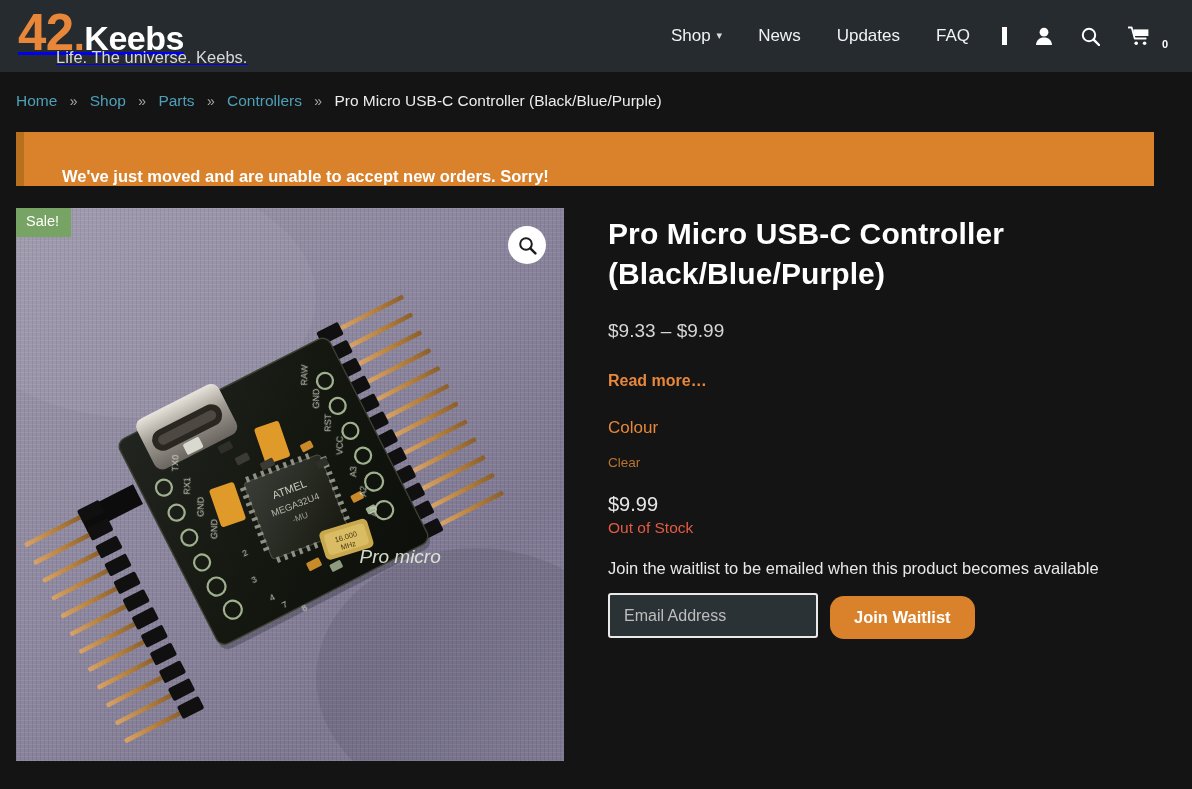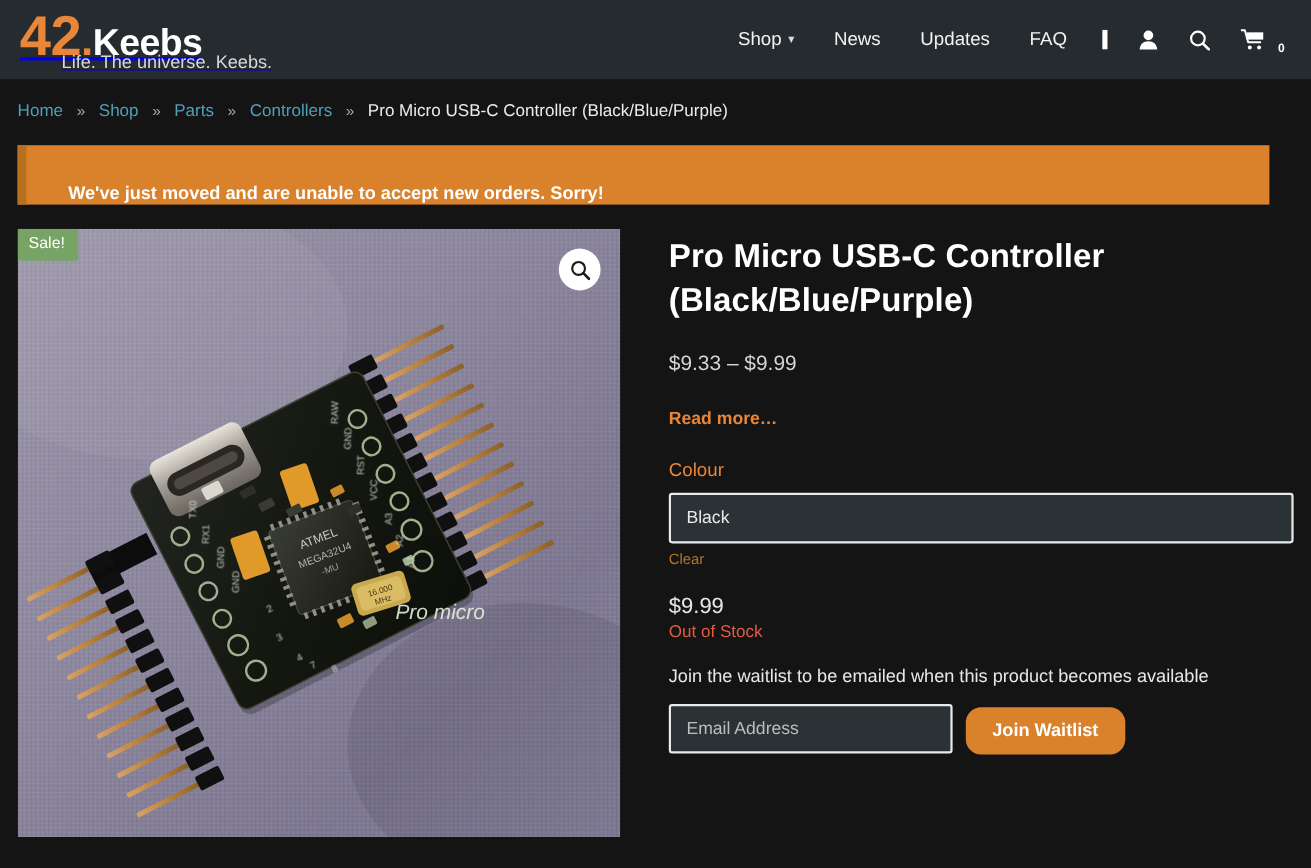--- a/index.html
+++ b/index.html
@@ -193,21 +193,21 @@
     margin-top: 3px;
   }
   .waitlist-text {
     color: #e8e8e8;
     font-size: 16.5px;
     margin-top: 22px;
     margin-bottom: 14px;
   }
   .waitlist-form { display: flex; align-items: center; gap: 12px; }
   .email-input {
-    width: 258px;
+    width: 210px;
     height: 45px;
     background: #2b3236;
     border: 2px solid #e9e9e9;
     border-radius: 3px;
     color: #e9e9e9;
     font-size: 16px;
     padding: 0 14px;
     font-family: "Liberation Sans", sans-serif;
     outline: none;
   }
@@ -551,23 +551,20 @@
 
     <h1 class="product-title">Pro Micro USB-C Controller (Black/Blue/Purple)</h1>
 
     <div class="price-range">$9.33 – $9.99</div>
 
 
     <a class="read-more" href="#">Read more…</a>
 
     <div class="attr-label">Colour</div>
 
-    <div class="select-box">
-      <span>Black</span>
-    </div>
 
     <a class="clear-link" href="#">Clear</a>
 
     <div class="variant-price">$9.99</div>
 
     <div class="stock-status">Out of Stock</div>
 
     <div class="waitlist-text">Join the waitlist to be emailed when this product becomes available</div>
 
     <form class="waitlist-form">

